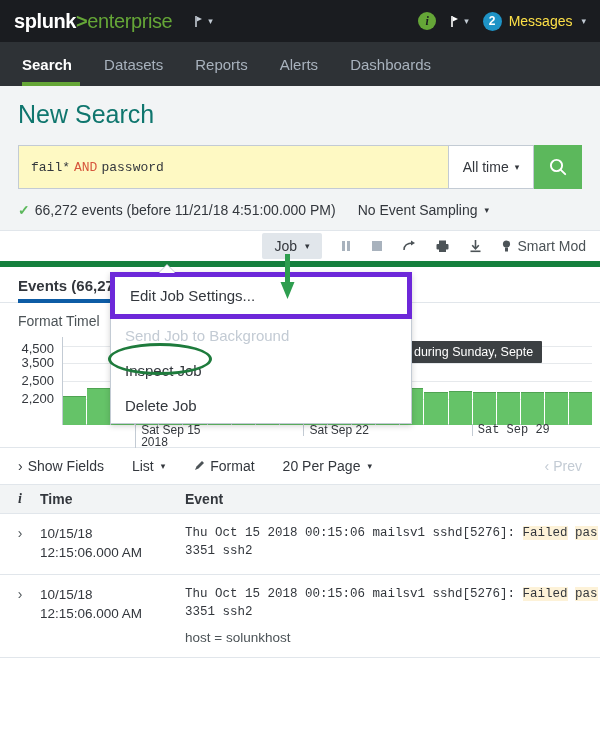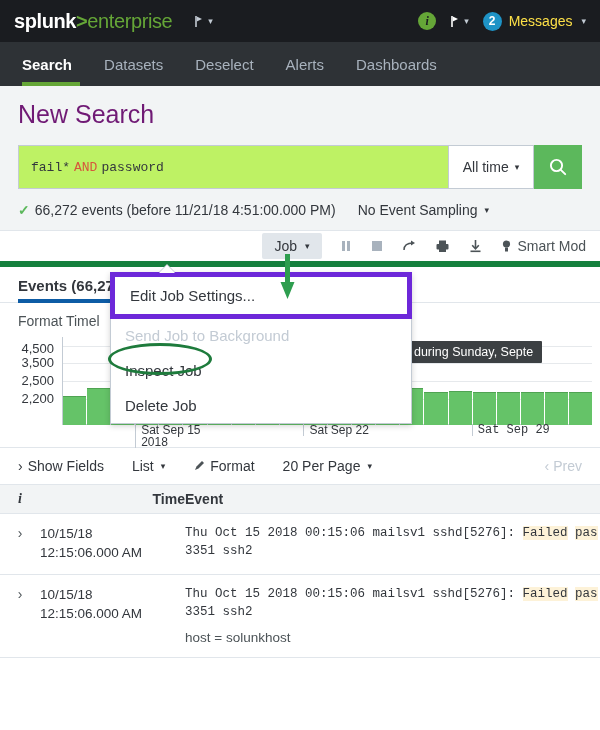--- a/index.html
+++ b/index.html
@@ -47,24 +47,24 @@
   }
   .nav-item:first-child { padding-left: 8px; }
   .nav-item.active { color: #ffffff; font-weight: bold; }
   .nav-item.active::after {
     content: ""; position: absolute; left: 8px; right: 8px; bottom: 0;
     height: 4px; background: #65a637;
   }
 
   
   .search-panel { background: #f2f4f5; padding: 14px 18px 12px; border-bottom: 1px solid #e1e6eb; }
-  .page-title { font-size: 25px; color: #701a75; font-weight: normal; margin-bottom: 16px; }
+  .page-title { font-size: 25px; color: #0f766e; font-weight: normal; margin-bottom: 16px; }
   .searchbar { display: flex; height: 44px; }
   .search-input-wrap {
-    flex: 1; background: #bef264; border: 1px solid #c3cbd4; border-right: none;
+    flex: 1; background: #fef9c3; border: 1px solid #c3cbd4; border-right: none;
     display: flex; align-items: center; padding: 0 12px;
     font-family: "Liberation Mono", monospace; font-size: 13px; color: #33373d;
   }
   .tok-op { color: #d6563c; margin: 0 4px; }
   .timerange {
     width: 86px; background: #ffffff; border: 1px solid #c3cbd4;
     display: flex; align-items: center; justify-content: center; gap: 4px;
     font-size: 14px; color: #33373d;
   }
   .timerange .caret-down { color: #33373d; }
@@ -143,21 +143,21 @@
   .rt-item { display: flex; align-items: center; gap: 5px; white-space: nowrap; }
   .rt-prev { margin-left: auto; color: #c3cbd4; display: flex; align-items: center; gap: 4px; }
 
   
   .table-head {
     display: flex; background: #f2f4f5; border-top: 1px solid #e1e6eb;
     border-bottom: 1px solid #e1e6eb; height: 30px; align-items: center;
     font-size: 14px; font-weight: bold; color: #33373d;
   }
   .col-toggle { width: 40px; text-align: center; }
-  .col-time { width: 145px; text-align: right; }
+  .col-time { width: 145px; }
   .col-event { flex: 1; }
   .info-i { font-family: "Liberation Serif", serif; font-style: italic; font-weight: bold; }
 
   .event-row { display: flex; border-bottom: 1px solid #e1e6eb; padding: 10px 0 12px; }
   .chev { width: 40px; text-align: center; color: #4c5357; font-size: 14px; padding-top: 1px; }
   .ev-time { width: 145px; font-size: 13.5px; color: #33373d; line-height: 19px; }
   .ev-body { flex: 1; min-width: 0; overflow: hidden; }
   .ev-raw {
     font-family: "Liberation Mono", monospace; font-size: 12.5px; color: #33373d;
     line-height: 18px; white-space: nowrap;
@@ -229,21 +229,21 @@
   </div>
 
   <div class="navbar">
     <div class="nav-item active">
         <span>Search</span>
       </div>
     <div class="nav-item">
         <span>Datasets</span>
       </div>
     <div class="nav-item">
-        <span>Deselect</span>
+        <span>Reports</span>
       </div>
     <div class="nav-item">
         <span>Alerts</span>
       </div>
     <div class="nav-item">
         <span>Dashboards</span>
       </div>
   </div>
 
   <div class="search-panel">

